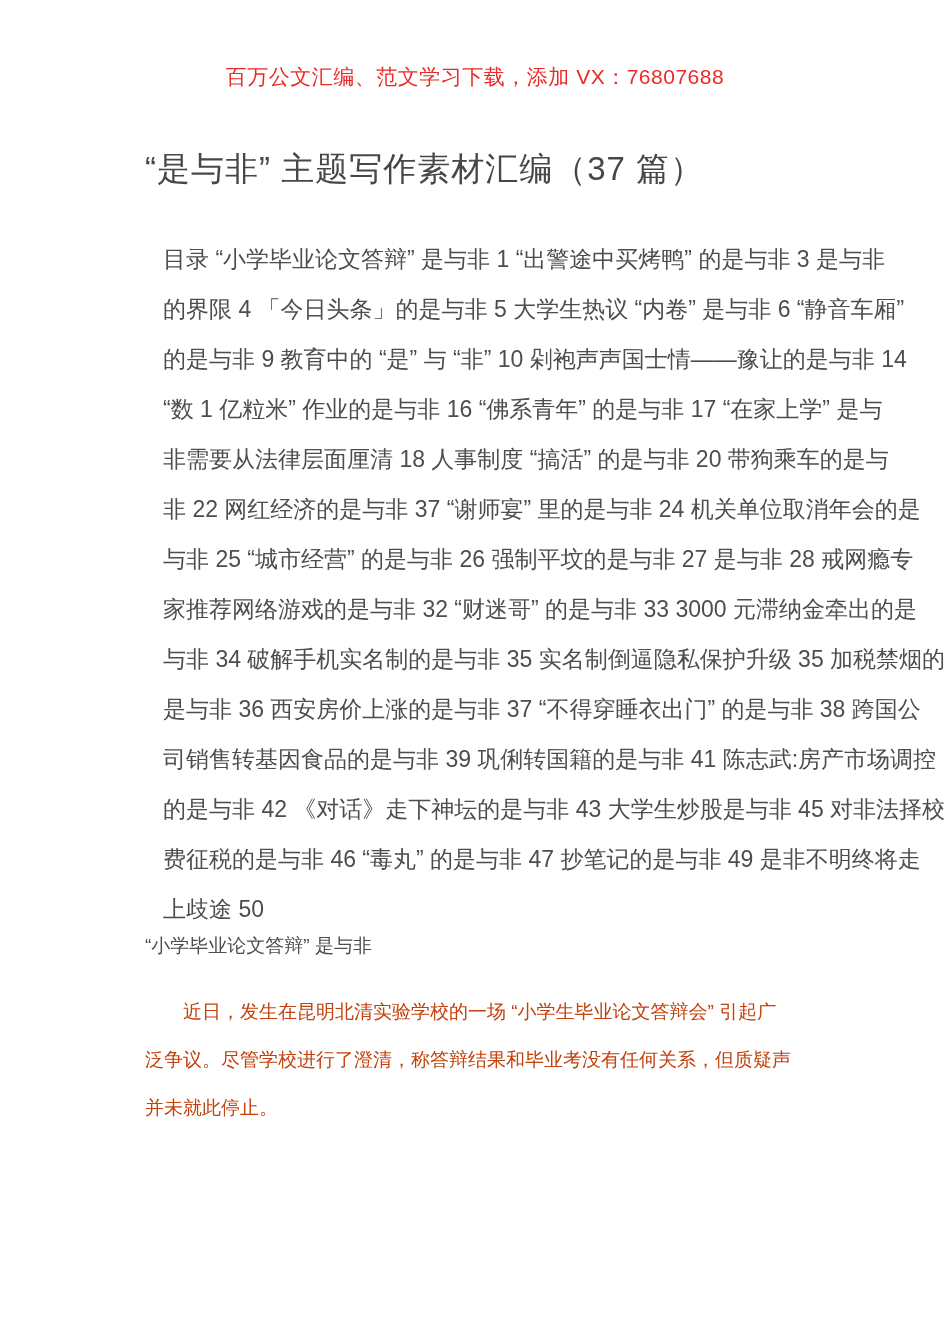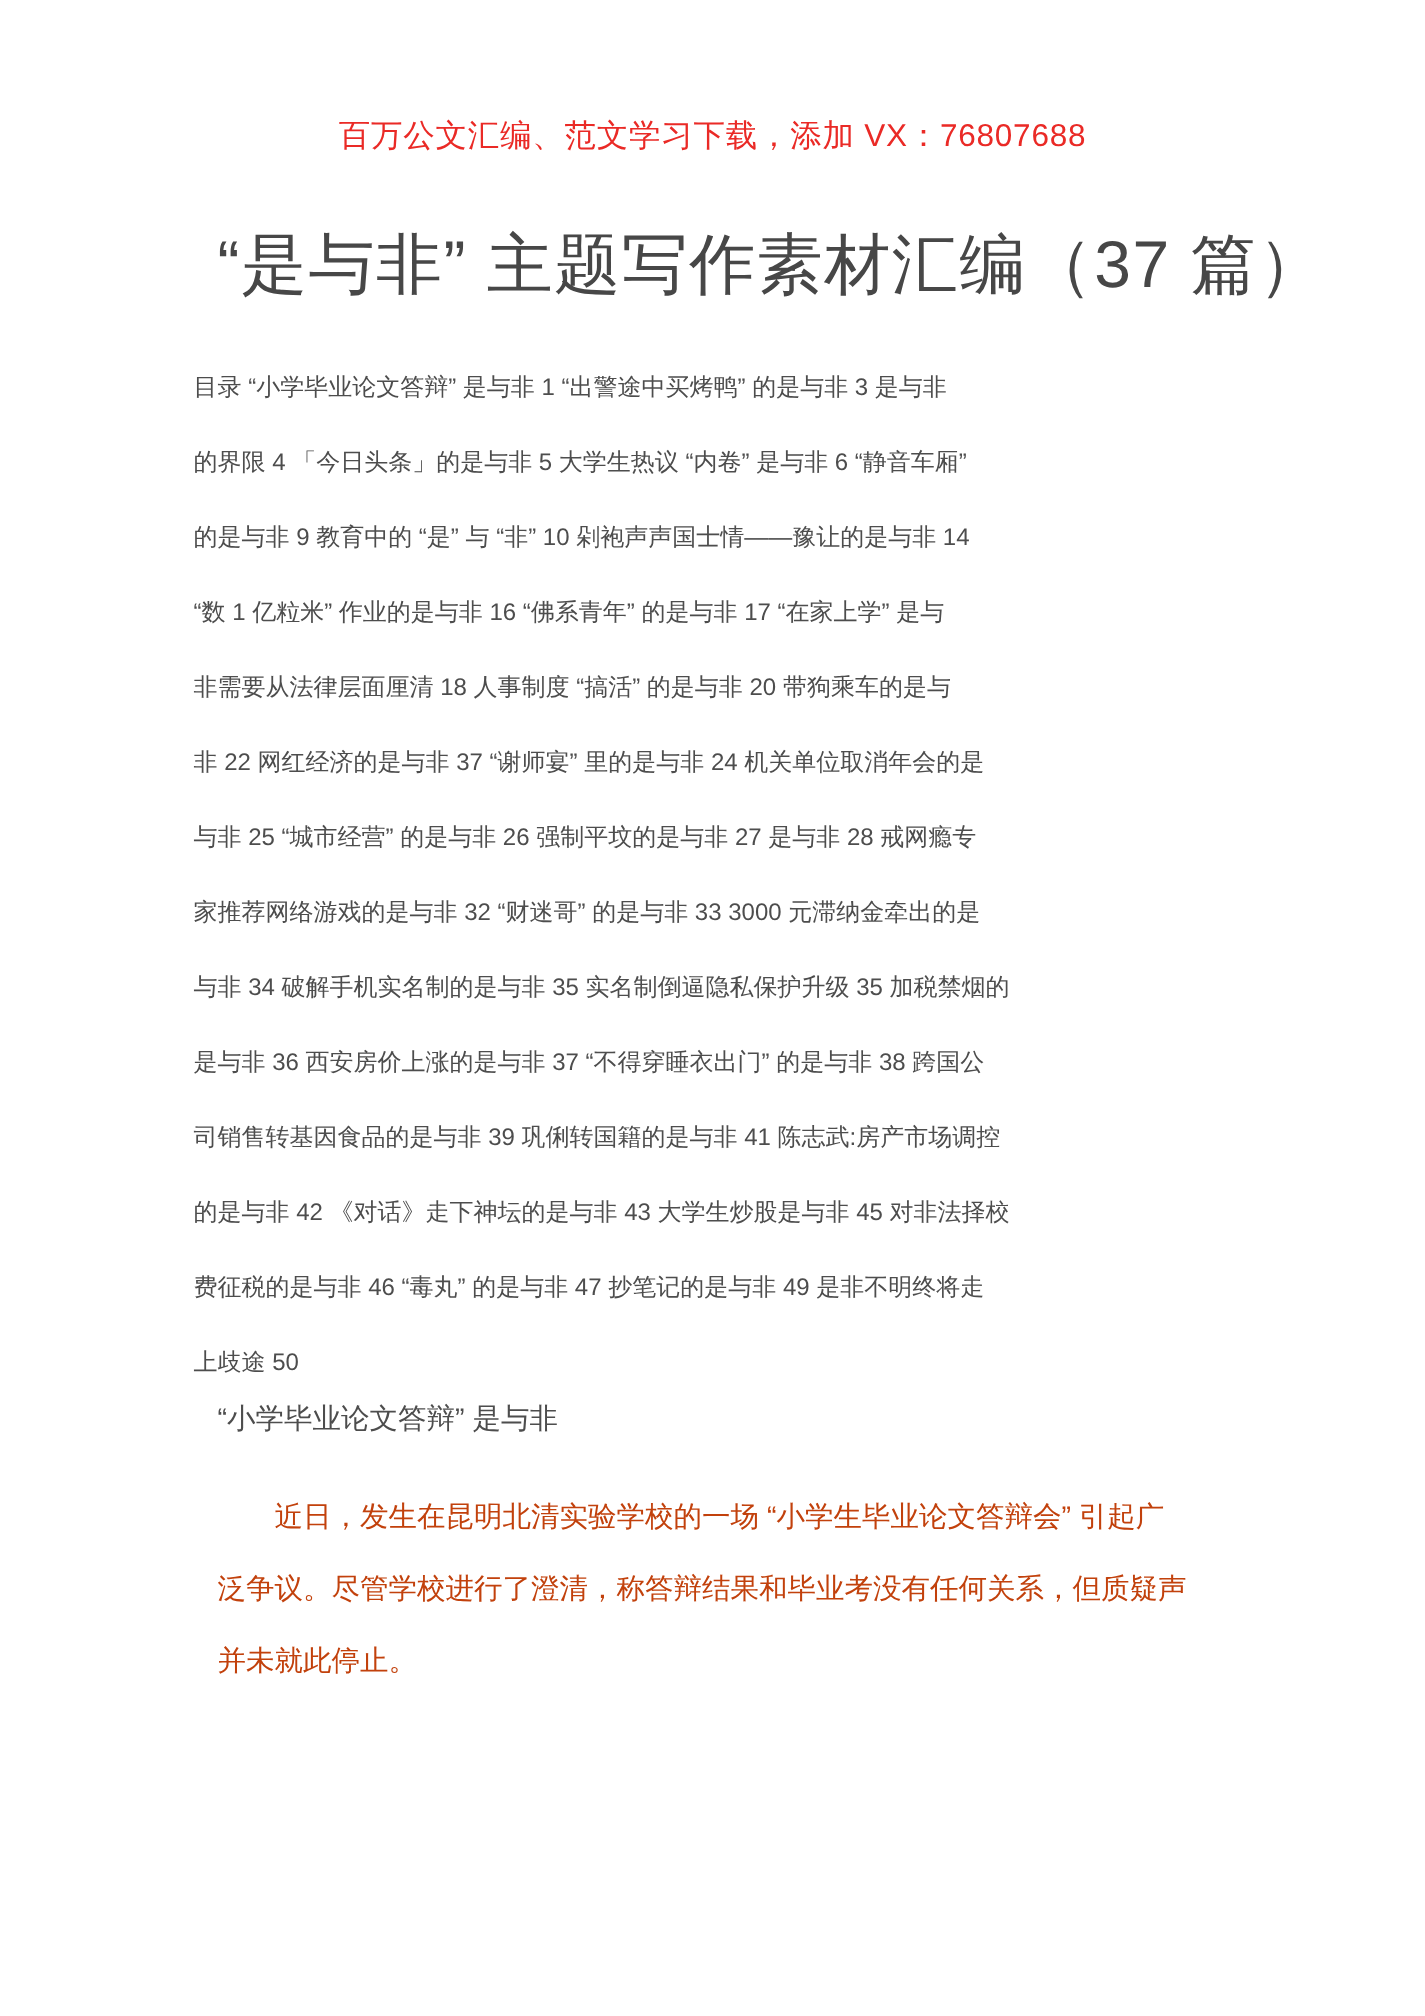--- a/index.html
+++ b/index.html
@@ -6,45 +6,45 @@
   .page {
     position: relative;
     width: 950px;
     height: 1344px;
     background: #ffffff;
     overflow: hidden;
     font-family: "Liberation Sans", "DejaVu Sans", sans-serif;
   }
   .banner {
     position: absolute;
-    top: 76px;
+    top: 63px;
     left: 0;
     width: 100%;
     text-align: center;
     font-size: 21px;
     color: #ea2a26;
     letter-spacing: 0.5px;
     white-space: nowrap;
   }
   .doc-title {
     position: absolute;
     top: 147px;
     left: 145px;
-    font-size: 44px;
+    font-size: 33px;
     font-weight: 400;
     color: #474747;
     white-space: nowrap;
     letter-spacing: 1px;
   }
   .toc {
     position: absolute;
     top: 234px;
-    left: 129px;
+    left: 163px;
     width: 668px;
-    font-size: 16px;
+    font-size: 23px;
     color: #4d4d4d;
   }
   .toc-line {
     height: 50px;
     line-height: 50px;
     white-space: nowrap;
   }
   .section-heading {
     position: absolute;
     top: 933px;

